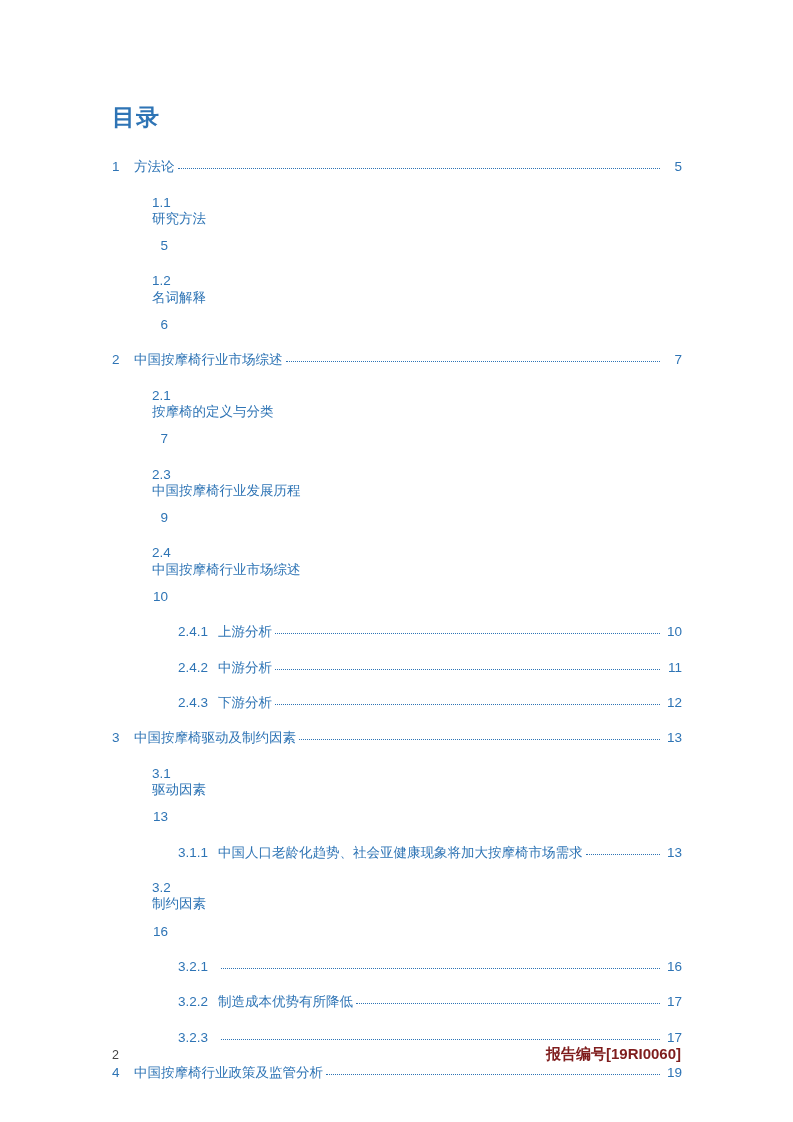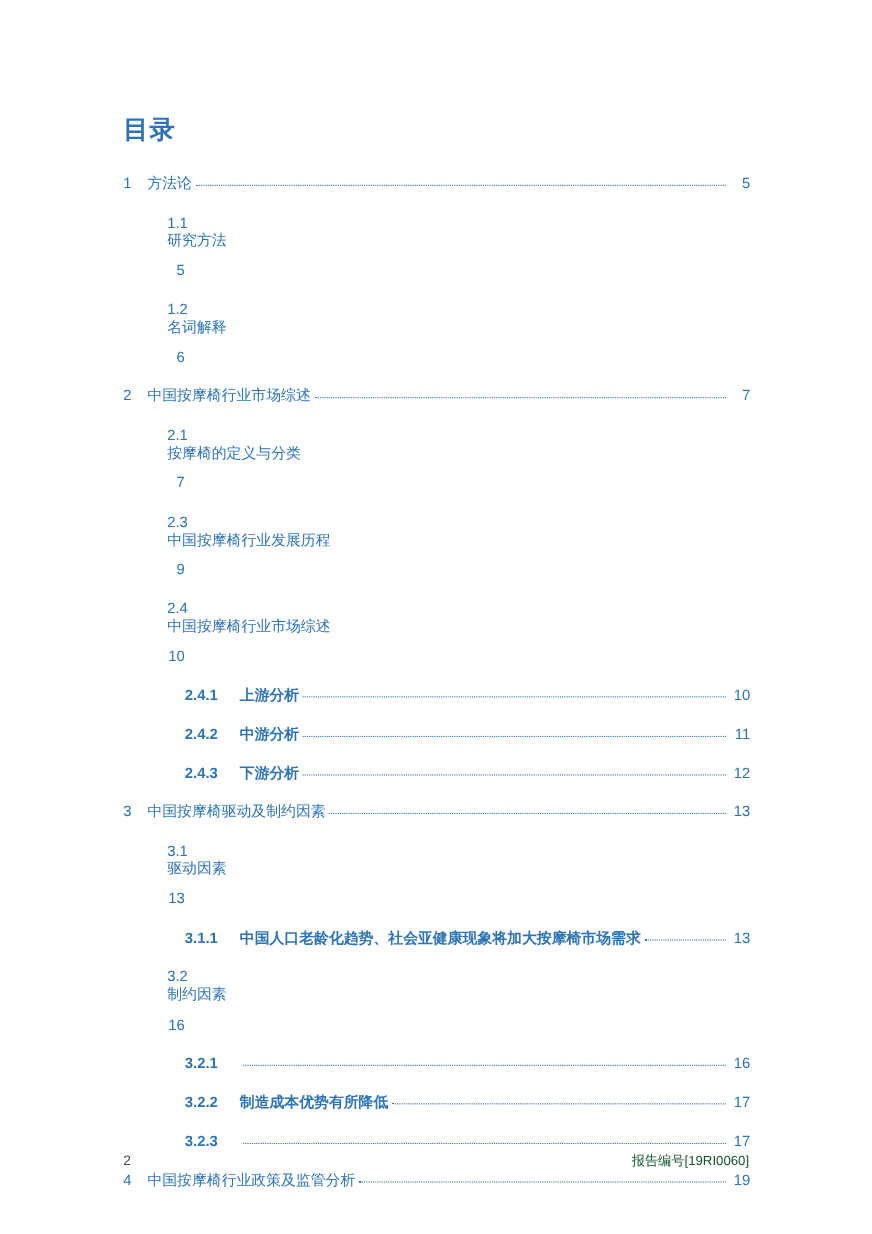--- a/index.html
+++ b/index.html
@@ -72,41 +72,41 @@
   
   .lvl1 { padding-left: 0px; }
   .lvl1 .num { min-width: 12px; }
   .lvl2 { padding-left: 36px; flex-direction: column; }
   .lvl2 .num { min-width: 28px; }
   .lvl3 { padding-left: 56px; }
   .lvl3 .num { min-width: 40px; }
 
   .lvl1 .label, .lvl1 .num { font-weight: normal; }
   .lvl2 .label, .lvl2 .num { font-weight: normal; }
-  .lvl3 .label, .lvl3 .num { font-weight: bold; }
+  .lvl3 .label, .lvl3 .num { font-weight: normal; text-align: right; }
 
   .footer {
     position: absolute;
     left: 112px;
     right: 112px;
     bottom: 58px;
     display: flex;
     justify-content: space-between;
     align-items: baseline;
     font-size: 12.5px;
     color: #3a3a3a;
   }
   .footer .page-number {
     color: #444;
     font-size: 12.5px;
   }
   .footer .doc-code {
-    color: #14532d;
-    font-size: 12px;
-    font-weight: normal;
+    color: #7f1d1d;
+    font-size: 15px;
+    font-weight: bold;
   }
 </style>
 </head>
 <body>
 
 <div class="page">
 
   <div class="content">
     <h1 class="toc-title">目录</h1>
     <ul class="toc-list">

